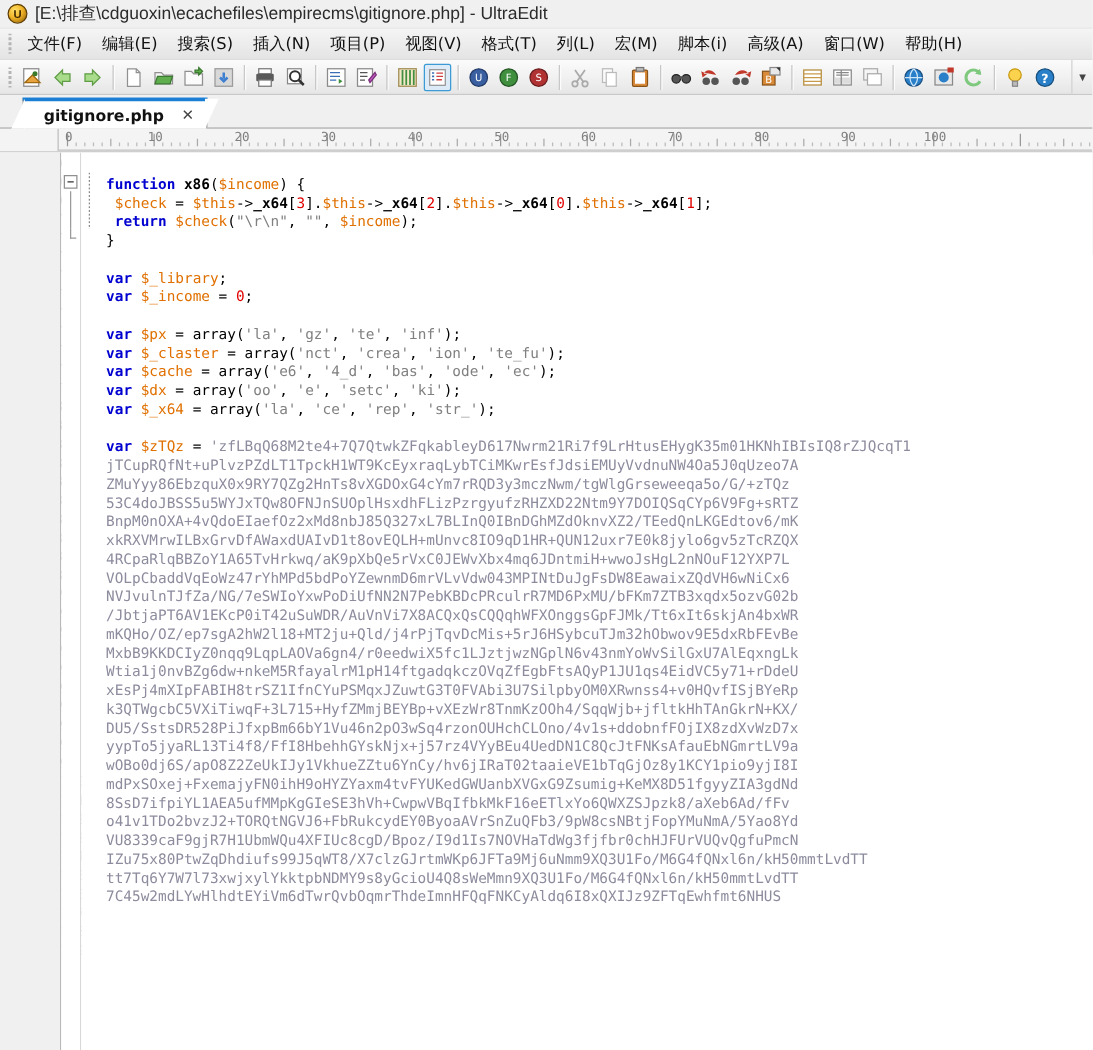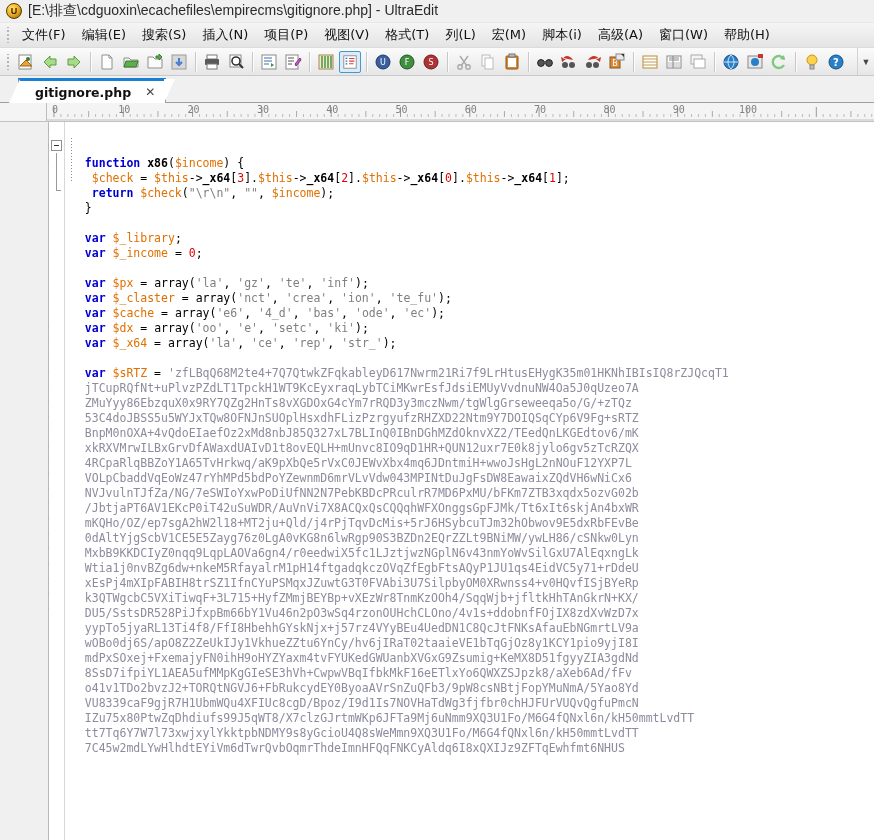--- a/index.html
+++ b/index.html
@@ -153,21 +153,21 @@
     position:absolute;left:7px;top:0;width:1px;height:15px;background:#9a9a9a;
   }
   .fold-end{
     position:absolute;left:7px;top:0;width:1px;height:8px;background:#9a9a9a;
   }
   .fold-end:after{
     content:"";position:absolute;left:0;top:7px;width:5px;height:1px;background:#9a9a9a;
   }
   .code{
     flex:1 1 auto;overflow:hidden;background:#ffffff;
-    padding-top:19px;padding-left:6px;position:relative;
+    padding-top:3px;padding-left:6px;position:relative;
   }
   .code .cl{
     height:15px;line-height:15px;white-space:pre;
     font-family:"DejaVu Sans Mono","Liberation Mono",monospace;
     font-size:11.5px;color:#000;
   }
   .ind-guide{
     position:absolute;left:6px;top:16px;width:1px;height:45px;
     background-image:linear-gradient(to bottom,#8a8a8a 50%,transparent 50%);
     background-size:1px 3px;
@@ -700,32 +700,31 @@
         <div class="cl">&nbsp;</div>
         <div class="cl"><span class="t-pl">  </span><span class="t-kw">var </span><span class="t-var">$_library</span><span class="t-pl">;</span></div>
         <div class="cl"><span class="t-pl">  </span><span class="t-kw">var </span><span class="t-var">$_income</span><span class="t-pl"> = </span><span class="t-num">0</span><span class="t-pl">;</span></div>
         <div class="cl">&nbsp;</div>
         <div class="cl"><span class="t-pl">  </span><span class="t-kw">var </span><span class="t-var">$px</span><span class="t-pl"> = </span><span class="t-pl">array</span><span class="t-pl">(</span><span class="t-str">'la'</span><span class="t-pl">, </span><span class="t-str">'gz'</span><span class="t-pl">, </span><span class="t-str">'te'</span><span class="t-pl">, </span><span class="t-str">'inf'</span><span class="t-pl">);</span></div>
         <div class="cl"><span class="t-pl">  </span><span class="t-kw">var </span><span class="t-var">$_claster</span><span class="t-pl"> = </span><span class="t-pl">array(</span><span class="t-str">'nct'</span><span class="t-pl">, </span><span class="t-str">'crea'</span><span class="t-pl">, </span><span class="t-str">'ion'</span><span class="t-pl">, </span><span class="t-str">'te_fu'</span><span class="t-pl">);</span></div>
         <div class="cl"><span class="t-pl">  </span><span class="t-kw">var </span><span class="t-var">$cache</span><span class="t-pl"> = </span><span class="t-pl">array(</span><span class="t-str">'e6'</span><span class="t-pl">, </span><span class="t-str">'4_d'</span><span class="t-pl">, </span><span class="t-str">'bas'</span><span class="t-pl">, </span><span class="t-str">'ode'</span><span class="t-pl">, </span><span class="t-str">'ec'</span><span class="t-pl">);</span></div>
         <div class="cl"><span class="t-pl">  </span><span class="t-kw">var </span><span class="t-var">$dx</span><span class="t-pl"> = </span><span class="t-pl">array(</span><span class="t-str">'oo'</span><span class="t-pl">, </span><span class="t-str">'e'</span><span class="t-pl">, </span><span class="t-str">'setc'</span><span class="t-pl">, </span><span class="t-str">'ki'</span><span class="t-pl">);</span></div>
         <div class="cl"><span class="t-pl">  </span><span class="t-kw">var </span><span class="t-var">$_x64</span><span class="t-pl"> = </span><span class="t-pl">array(</span><span class="t-str">'la'</span><span class="t-pl">, </span><span class="t-str">'ce'</span><span class="t-pl">, </span><span class="t-str">'rep'</span><span class="t-pl">, </span><span class="t-str">'str_'</span><span class="t-pl">);</span></div>
         <div class="cl">&nbsp;</div>
-        <div class="cl"><span class="t-pl">  </span><span class="t-kw">var </span><span class="t-var">$sRTZ</span><span class="t-pl"> = </span><span class="t-b64">'zfLBqQ68M2te4+7Q7QtwkZFqkableyD617Nwrm21Ri7f9LrHtusEHygK35m01HKNhIBIsIQ8rZJQcqT1</span></div>
+        <div class="cl"><span class="t-pl">  </span><span class="t-kw">var </span><span class="t-var">$zTQz</span><span class="t-pl"> = </span><span class="t-b64">'zfLBqQ68M2te4+7Q7QtwkZFqkableyD617Nwrm21Ri7f9LrHtusEHygK35m01HKNhIBIsIQ8rZJQcqT1</span></div>
         <div class="cl"><span class="t-b64">  jTCupRQfNt+uPlvzPZdLT1TpckH1WT9KcEyxraqLybTCiMKwrEsfJdsiEMUyVvdnuNW4Oa5J0qUzeo7A</span></div>
         <div class="cl"><span class="t-b64">  ZMuYyy86EbzquX0x9RY7QZg2HnTs8vXGDOxG4cYm7rRQD3y3mczNwm/tgWlgGrseweeqa5o/G/+zTQz</span></div>
         <div class="cl"><span class="t-b64">  53C4doJBSS5u5WYJxTQw8OFNJnSUOplHsxdhFLizPzrgyufzRHZXD22Ntm9Y7DOIQSqCYp6V9Fg+sRTZ</span></div>
         <div class="cl"><span class="t-b64">  BnpM0nOXA+4vQdoEIaefOz2xMd8nbJ85Q327xL7BLInQ0IBnDGhMZdOknvXZ2/TEedQnLKGEdtov6/mK</span></div>
         <div class="cl"><span class="t-b64">  xkRXVMrwILBxGrvDfAWaxdUAIvD1t8ovEQLH+mUnvc8IO9qD1HR+QUN12uxr7E0k8jylo6gv5zTcRZQX</span></div>
         <div class="cl"><span class="t-b64">  4RCpaRlqBBZoY1A65TvHrkwq/aK9pXbQe5rVxC0JEWvXbx4mq6JDntmiH+wwoJsHgL2nNOuF12YXP7L</span></div>
         <div class="cl"><span class="t-b64">  VOLpCbaddVqEoWz47rYhMPd5bdPoYZewnmD6mrVLvVdw043MPINtDuJgFsDW8EawaixZQdVH6wNiCx6</span></div>
         <div class="cl"><span class="t-b64">  NVJvulnTJfZa/NG/7eSWIoYxwPoDiUfNN2N7PebKBDcPRculrR7MD6PxMU/bFKm7ZTB3xqdx5ozvG02b</span></div>
         <div class="cl"><span class="t-b64">  /JbtjaPT6AV1EKcP0iT42uSuWDR/AuVnVi7X8ACQxQsCQQqhWFXOnggsGpFJMk/Tt6xIt6skjAn4bxWR</span></div>
         <div class="cl"><span class="t-b64">  mKQHo/OZ/ep7sgA2hW2l18+MT2ju+Qld/j4rPjTqvDcMis+5rJ6HSybcuTJm32hObwov9E5dxRbFEvBe</span></div>
-        <div class="cl"><span class="t-b64">  0dAltYjgScbV1CE5E5Zayg76z0LgA0vKG8n6lwRgp90S3BZDn2EQrZZLt9BNiMW/ywLH86/cSNkw0Lyn</span></div>
         <div class="cl"><span class="t-b64">  MxbB9KKDCIyZ0nqq9LqpLAOVa6gn4/r0eedwiX5fc1LJztjwzNGplN6v43nmYoWvSilGxU7AlEqxngLk</span></div>
         <div class="cl"><span class="t-b64">  Wtia1j0nvBZg6dw+nkeM5RfayalrM1pH14ftgadqkczOVqZfEgbFtsAQyP1JU1qs4EidVC5y71+rDdeU</span></div>
         <div class="cl"><span class="t-b64">  xEsPj4mXIpFABIH8trSZ1IfnCYuPSMqxJZuwtG3T0FVAbi3U7SilpbyOM0XRwnss4+v0HQvfISjBYeRp</span></div>
         <div class="cl"><span class="t-b64">  k3QTWgcbC5VXiTiwqF+3L715+HyfZMmjBEYBp+vXEzWr8TnmKzOOh4/SqqWjb+jfltkHhTAnGkrN+KX/</span></div>
         <div class="cl"><span class="t-b64">  DU5/SstsDR528PiJfxpBm66bY1Vu46n2pO3wSq4rzonOUHchCLOno/4v1s+ddobnfFOjIX8zdXvWzD7x</span></div>
         <div class="cl"><span class="t-b64">  yypTo5jyaRL13Ti4f8/FfI8HbehhGYskNjx+j57rz4VYyBEu4UedDN1C8QcJtFNKsAfauEbNGmrtLV9a</span></div>
         <div class="cl"><span class="t-b64">  wOBo0dj6S/apO8Z2ZeUkIJy1VkhueZZtu6YnCy/hv6jIRaT02taaieVE1bTqGjOz8y1KCY1pio9yjI8I</span></div>
         <div class="cl"><span class="t-b64">  mdPxSOxej+FxemajyFN0ihH9oHYZYaxm4tvFYUKedGWUanbXVGxG9Zsumig+KeMX8D51fgyyZIA3gdNd</span></div>
         <div class="cl"><span class="t-b64">  8SsD7ifpiYL1AEA5ufMMpKgGIeSE3hVh+CwpwVBqIfbkMkF16eETlxYo6QWXZSJpzk8/aXeb6Ad/fFv</span></div>
         <div class="cl"><span class="t-b64">  o41v1TDo2bvzJ2+TORQtNGVJ6+FbRukcydEY0ByoaAVrSnZuQFb3/9pW8csNBtjFopYMuNmA/5Yao8Yd</span></div>

